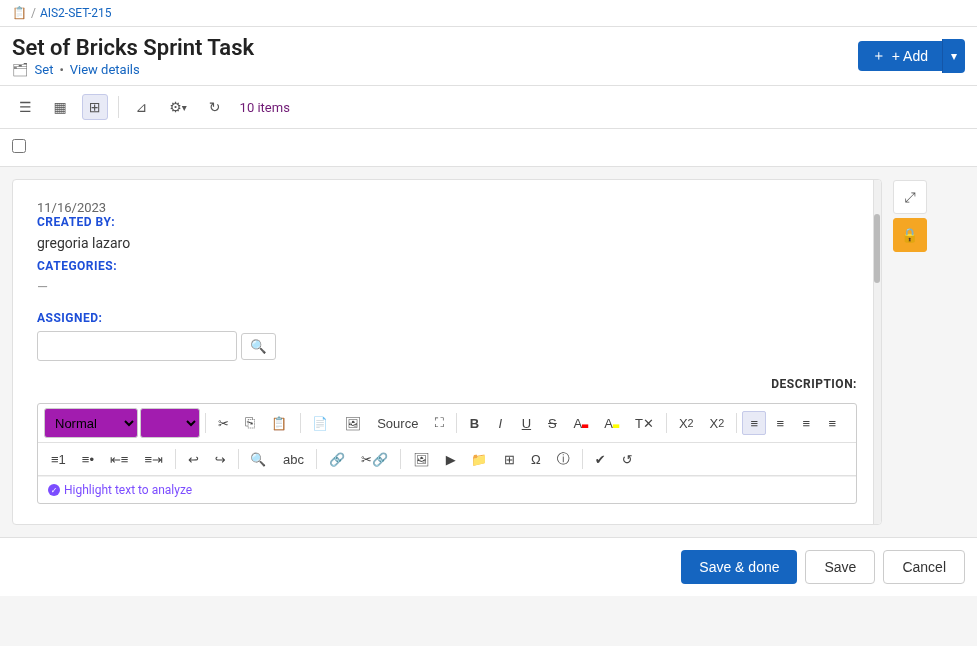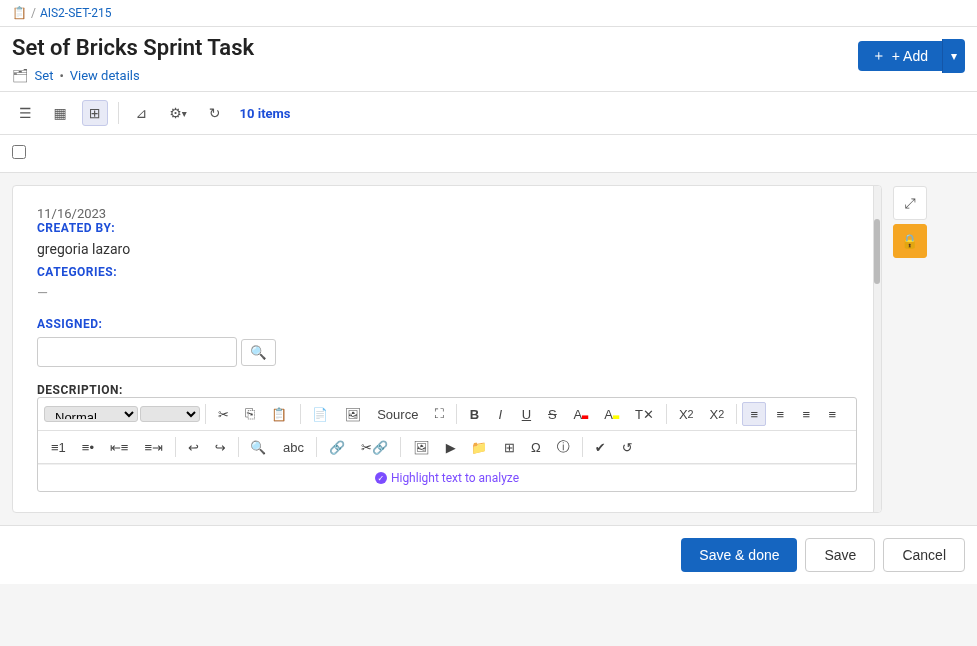--- a/index.html
+++ b/index.html
@@ -1,63 +1,63 @@
 <!DOCTYPE html>
 <html><head>
   <meta charset="utf-8">
   <style>
     * { box-sizing: border-box; margin: 0; padding: 0; }
     body { font-family: -apple-system, BlinkMacSystemFont, 'Segoe UI', Roboto, sans-serif; font-size: 14px; color: #333; background: #f5f5f5; }
     
     .top-bar { background: #fff; border-bottom: 1px solid #e0e0e0; padding: 6px 12px; font-size: 12px; color: #666; display: flex; align-items: center; gap: 4px; }
     
     .page-header { background: #fff; padding: 8px 12px 0 12px; display: flex; align-items: flex-start; justify-content: space-between; border-bottom: 1px solid #e0e0e0; }
-    .page-title-area { display: flex; flex-direction: column; gap: 8px; }
+    .page-title-area { display: flex; flex-direction: column; gap: 2px; }
     .page-title { font-size: 22px; font-weight: 600; color: #222; }
     .page-subtitle { font-size: 13px; color: #666; display: flex; align-items: center; gap: 6px; padding-bottom: 8px; }
     
     .add-btn-group { display: flex; align-items: center; height: 34px; margin-top: 4px; }
     .add-btn-main { background: #1565c0; color: #fff; border: none; padding: 6px 14px; font-size: 14px; font-weight: 500; cursor: pointer; border-radius: 4px 0 0 4px; display: flex; align-items: center; gap: 4px; }
     .add-btn-arrow { background: #1565c0; color: #fff; border: none; border-left: 1px solid #1456a8; padding: 6px 8px; font-size: 12px; cursor: pointer; border-radius: 0 4px 4px 0; height: 100%; display: flex; align-items: center; }
 
     .toolbar { background: #fff; padding: 8px 12px; display: flex; align-items: center; gap: 8px; border-bottom: 1px solid #e0e0e0; }
     .toolbar-btn { background: none; border: 1px solid transparent; border-radius: 3px; padding: 4px 6px; cursor: pointer; color: #555; font-size: 14px; display: flex; align-items: center; justify-content: center; }
     .toolbar-btn.active { background: #e8eaf6; border-color: #c5cae9; }
     .toolbar-separator { width: 1px; height: 22px; background: #ddd; margin: 0 2px; }
-    .items-count { font-size: 13px; color: #1d4ed8; margin-left: 4px; font-weight: bold; }
+    .items-count { font-size: 13px; color: #701a75; margin-left: 4px; }
 
     .checkbox-row { background: #fff; padding: 10px 12px; border-bottom: 1px solid #e0e0e0; }
     .checkbox-row input[type="checkbox"] { width: 14px; height: 14px; }
 
     .main-content { padding: 12px; }
 
     .card { background: #fff; border: 1px solid #e0e0e0; border-radius: 4px; padding: 20px 24px; position: relative; max-width: 870px; }
 
     .card-date { font-size: 13px; color: #666; margin-bottom: 0; }
 
     .field-label { font-size: 12px; font-weight: 700; color: #1d4ed8; text-transform: uppercase; letter-spacing: 0.5px; margin-bottom: 6px; }
     .field-value { font-size: 14px; color: #333; margin-bottom: 8px; }
     .field-dash { font-size: 14px; color: #999; margin-bottom: 16px; }
 
     .assigned-input-row { display: flex; align-items: center; gap: 4px; margin-bottom: 16px; }
     .assigned-input { border: 1px solid #ccc; border-radius: 3px; padding: 6px 8px; font-size: 14px; width: 200px; outline: none; }
     .search-btn { background: none; border: 1px solid #ccc; border-radius: 3px; padding: 5px 8px; cursor: pointer; color: #555; }
 
-    .description-label { font-size: 12px; font-weight: 700; color: #333; text-transform: uppercase; letter-spacing: 0.5px; margin-bottom: 0; }
+    .description-label { font-size: 12px; font-weight: 700; color: #333; text-transform: uppercase; letter-spacing: 0.5px; margin-bottom: 12px; text-align: right; }
 
     .editor-container { border: 1px solid #ccc; border-radius: 3px; }
     .editor-toolbar-row { display: flex; align-items: center; gap: 2px; padding: 4px 6px; border-bottom: 1px solid #e0e0e0; flex-wrap: wrap; }
     .editor-toolbar-row2 { display: flex; align-items: center; gap: 2px; padding: 4px 6px; border-bottom: 1px solid #e0e0e0; }
     .editor-btn { background: none; border: 1px solid transparent; border-radius: 2px; padding: 3px 6px; cursor: pointer; color: #444; font-size: 13px; display: flex; align-items: center; justify-content: center; min-width: 24px; height: 24px; }
     .editor-btn.active { background: #e8eaf6; border-color: #c5cae9; }
-    .editor-select { border: 1px solid #ccc; border-radius: 3px; padding: 2px 6px; font-size: 13px; cursor: pointer; background: #e5e5e5; height: 16px; }
+    .editor-select { border: 1px solid #ccc; border-radius: 3px; padding: 2px 6px; font-size: 13px; cursor: pointer; background: #a21caf; height: 30px; }
     .editor-sep { width: 1px; height: 20px; background: #ddd; margin: 0 3px; }
     .editor-content { padding: 12px; min-height: 60px; font-size: 14px; line-height: 1.5; }
 
-    .analyze-bar { display: flex; justify-content: center; align-items: center; padding: 6px 10px; gap: 4px; font-size: 12px; color: #666; border-top: 1px solid #f0f0f0; }
+    .analyze-bar { display: flex; justify-content: flex-start; align-items: center; padding: 6px 10px; gap: 4px; font-size: 12px; color: #666; border-top: 1px solid #f0f0f0; }
     .analyze-dot { width: 12px; height: 12px; background: #7c4dff; border-radius: 50%; display: flex; align-items: center; justify-content: center; }
     .analyze-dot::after { content: '✓'; color: #fff; font-size: 8px; }
 
     .footer-actions { display: flex; justify-content: flex-end; gap: 8px; padding: 12px 12px 12px 12px; background: #fff; border-top: 1px solid #e0e0e0; margin-top: 0; }
     .btn-save-done { background: #1565c0; color: #fff; border: none; padding: 8px 18px; border-radius: 4px; font-size: 14px; font-weight: 500; cursor: pointer; }
     .btn-save { background: #fff; color: #333; border: 1px solid #ccc; padding: 8px 18px; border-radius: 4px; font-size: 14px; cursor: pointer; }
     .btn-cancel { background: #fff; color: #333; border: 1px solid #ccc; padding: 8px 18px; border-radius: 4px; font-size: 14px; cursor: pointer; }
 
     .side-actions { position: absolute; right: -46px; top: 0; display: flex; flex-direction: column; gap: 4px; }
     .side-btn { width: 34px; height: 34px; background: #fff; border: 1px solid #e0e0e0; border-radius: 3px; display: flex; align-items: center; justify-content: center; cursor: pointer; color: #555; font-size: 14px; }

